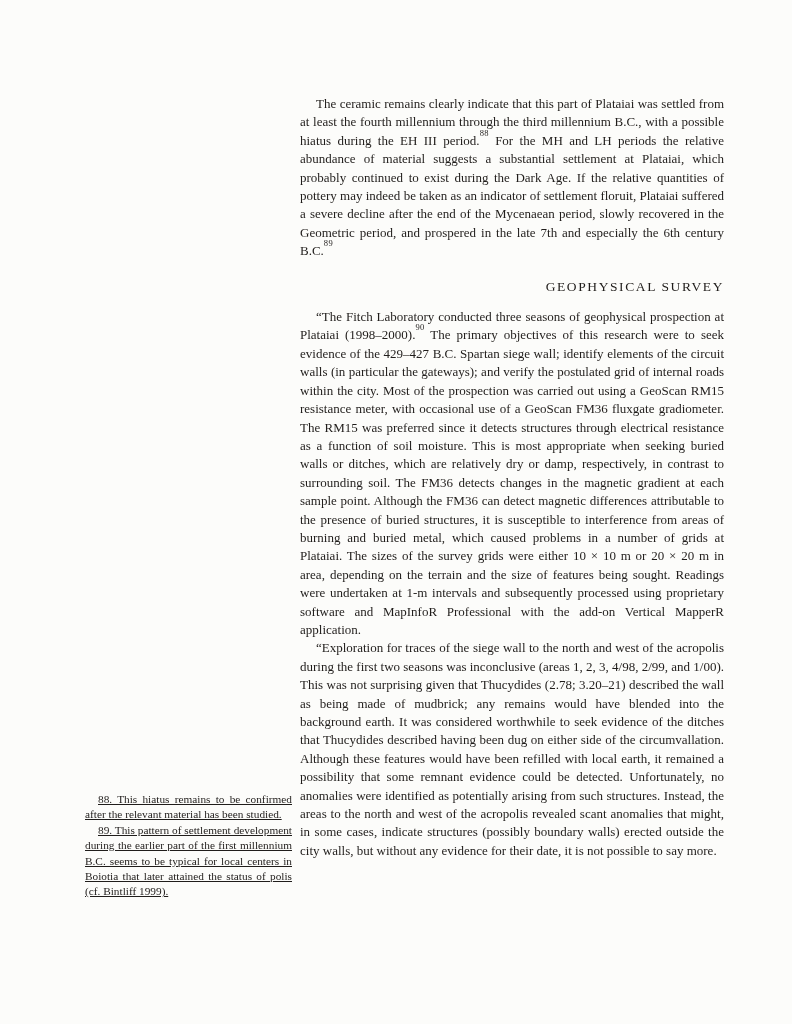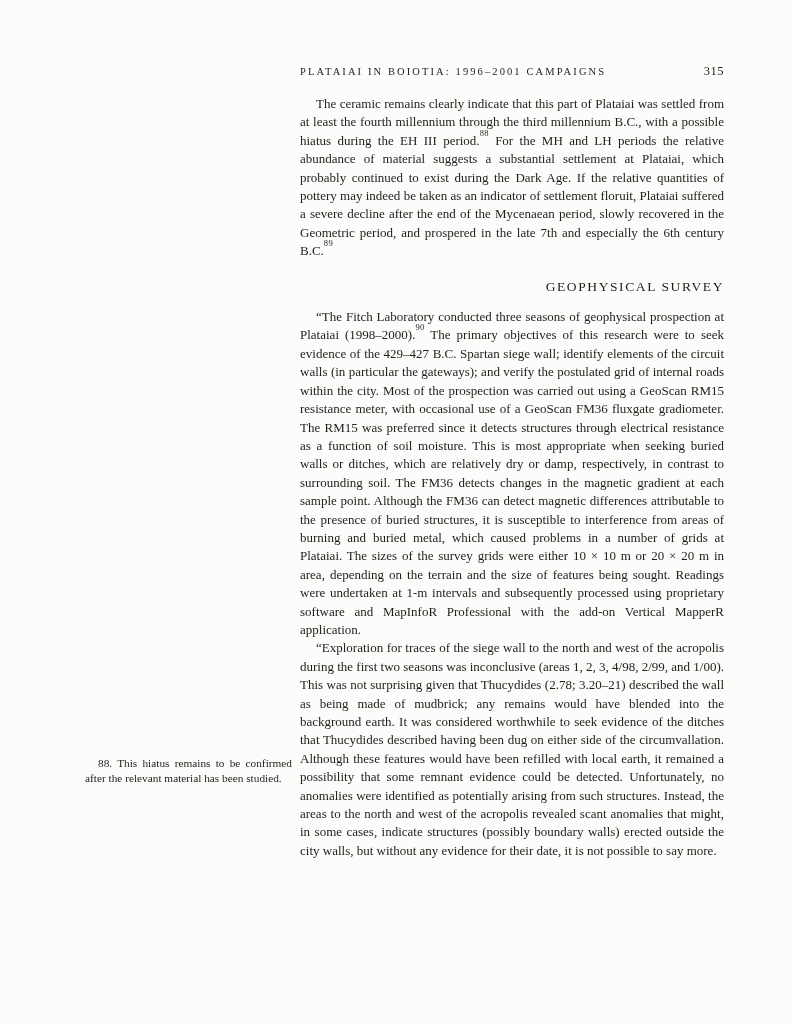--- a/index.html
+++ b/index.html
@@ -60,40 +60,37 @@
     font-weight:400;
     font-size:13.5px;
     letter-spacing:1.6px;
     margin:17px 0 12px 0;
     text-align:right;
   }
 
   
   .footnotes{
     position:absolute;
-    top:756px;left:85px;width:207px;
+    top:792px;left:85px;width:207px;
     font-size:11.3px;
     line-height:15.4px;
     text-align:justify;
-    hyphens:auto;-webkit-hyphens:auto;-moz-hyphens:auto;
+    hyphens:auto;text-decoration:underline;-webkit-hyphens:auto;-moz-hyphens:auto;
   }
   .footnote{margin:0;text-indent:13px;}
 </style>
 </head>
 <body>
 
 <div class="page">
 
-  <header class="running-head">
-    <span class="running-title">PLATAIAI IN BOIOTIA: 1996–2001 CAMPAIGNS</span>
-    <span class="page-number">315</span>
-  </header>
 
   <aside class="footnotes">
     <p class="footnote">88. This hiatus remains to be confirmed after the relevant material has been studied.</p>
+    <p class="footnote">89. This pattern of settlement development during the earlier part of the first millennium B.C. seems to be typical for local centers in Boiotia that later attained the status of polis (cf. Bintliff 1999).</p>
   </aside>
 
   <main class="text-column">
 
     <p class="para indent"><span>The ceramic remains clearly indicate that this part of Plataiai was settled from at least the fourth millennium through the third millennium B.C., with a possible hiatus during the EH III period.</span><sup class="note-ref">88</sup><span> For the MH and LH periods the relative abundance of material suggests a substantial settlement at Plataiai, which probably continued to exist during the Dark Age. If the relative quantities of pottery may indeed be taken as an indicator of settlement floruit, Plataiai suffered a severe decline after the end of the Mycenaean period, slowly recovered in the Geometric period, and prospered in the late 7th and especially the 6th century B.C.</span><sup class="note-ref">89</sup></p>
 
     <h2 class="section-heading">GEOPHYSICAL SURVEY</h2>
 
 
     <p class="para indent"><span>“The Fitch Laboratory conducted three seasons of geophysical prospection at Plataiai (1998–2000).</span><sup class="note-ref">90</sup><span> The primary objectives of this research were to seek evidence of the 429–427 B.C. Spartan siege wall; identify elements of the circuit walls (in particular the gateways); and verify the postulated grid of internal roads within the city. Most of the prospection was carried out using a GeoScan RM15 resistance meter, with occasional use of a GeoScan FM36 fluxgate gradiometer. The RM15 was preferred since it detects structures through electrical resistance as a function of soil moisture. This is most appropriate when seeking buried walls or ditches, which are relatively dry or damp, respectively, in contrast to surrounding soil. The FM36 detects changes in the magnetic gradient at each sample point. Although the FM36 can detect magnetic differences attributable to the presence of buried structures, it is susceptible to interference from areas of burning and buried metal, which caused problems in a number of grids at Plataiai. The sizes of the survey grids were either 10 × 10 m or 20 × 20 m in area, depending on the terrain and the size of features being sought. Readings were undertaken at 1-m intervals and subsequently processed using proprietary software and MapInfoR Professional with the add-on Vertical MapperR application.</span></p>

